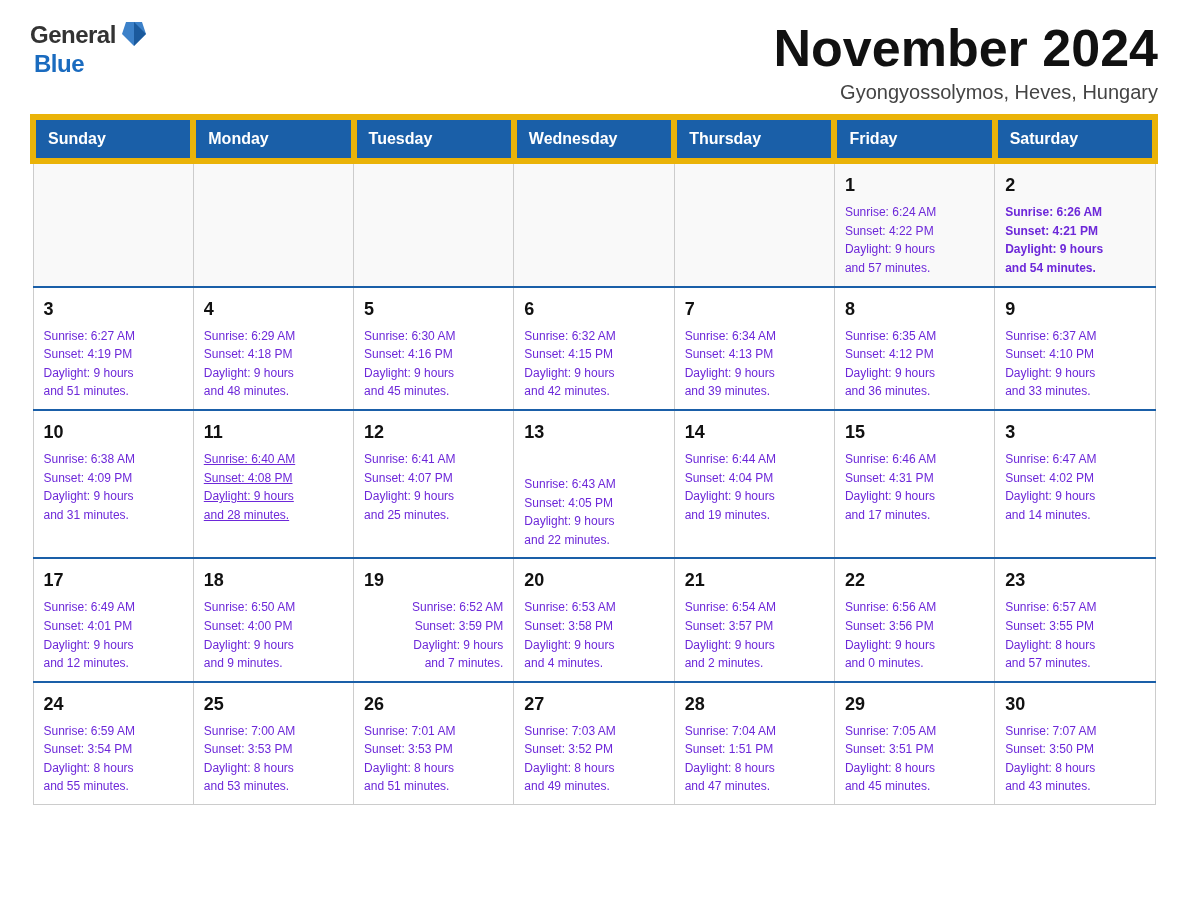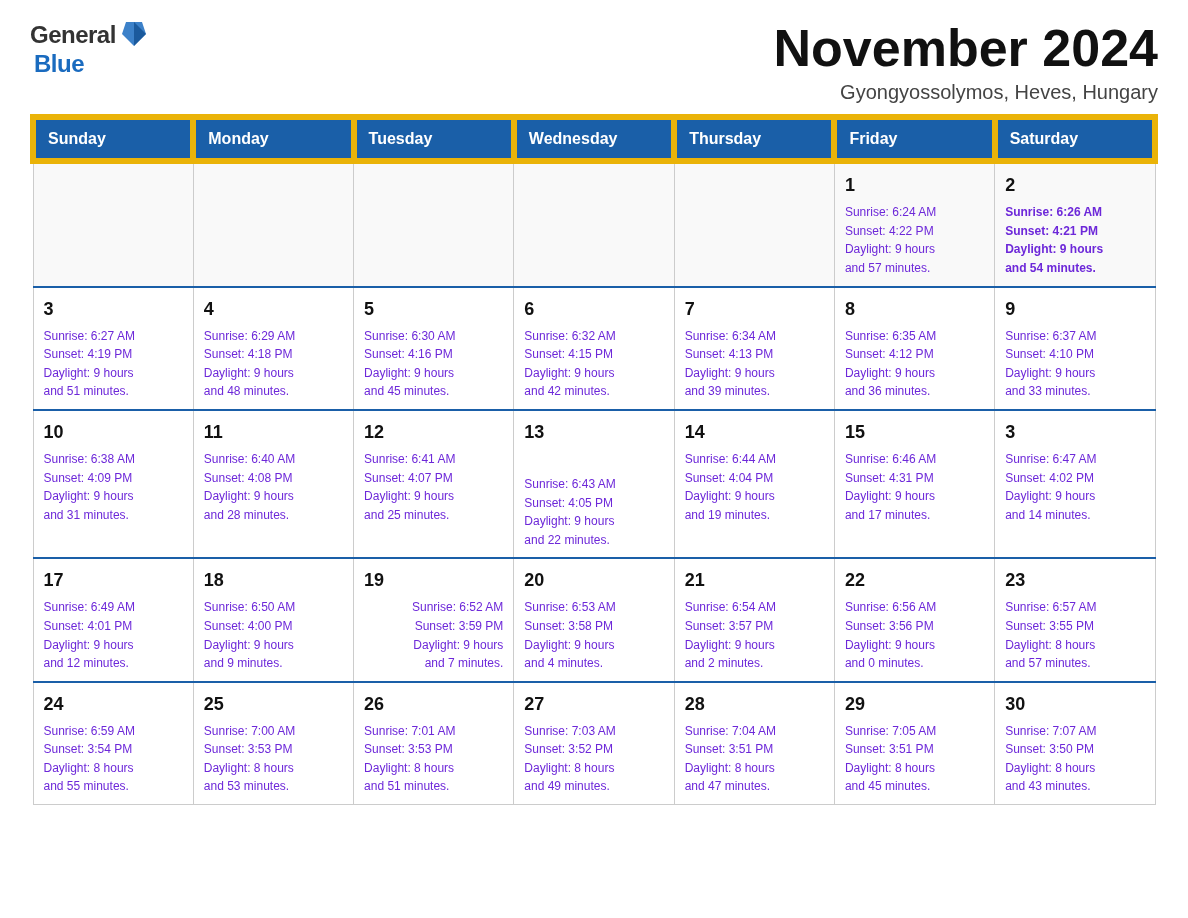--- a/index.html
+++ b/index.html
@@ -204,21 +204,21 @@
       <tr class="row-divider">
         <td>
           <span class="day-number">10</span>
           <div class="day-info" style="white-space: pre-line;">Sunrise: 6:38 AM
 Sunset: 4:09 PM
 Daylight: 9 hours
 and 31 minutes.</div>
         </td>
         <td>
           <span class="day-number">11</span>
-          <div class="day-info" style="white-space: pre-line;">Sunrise: 6:40 AM
+          <div class="day-info" style="white-space: pre-line; text-decoration: underline;">Sunrise: 6:40 AM
 Sunset: 4:08 PM
 Daylight: 9 hours
 and 28 minutes.</div>
         </td>
         <td>
           <span class="day-number">12</span>
           <div class="day-info" style="white-space: pre-line;">Sunrise: 6:41 AM
 Sunset: 4:07 PM
 Daylight: 9 hours
 and 25 minutes.</div>
@@ -328,21 +328,21 @@
         <td>
           <span class="day-number">27</span>
           <div class="day-info" style="white-space: pre-line;">Sunrise: 7:03 AM
 Sunset: 3:52 PM
 Daylight: 8 hours
 and 49 minutes.</div>
         </td>
         <td>
           <span class="day-number">28</span>
           <div class="day-info" style="white-space: pre-line;">Sunrise: 7:04 AM
-Sunset: 3:51 PM
+Sunset: 1:51 PM
 Daylight: 8 hours
 and 47 minutes.</div>
         </td>
         <td>
           <span class="day-number">29</span>
           <div class="day-info" style="white-space: pre-line;">Sunrise: 7:05 AM
 Sunset: 3:51 PM
 Daylight: 8 hours
 and 45 minutes.</div>
         </td>

